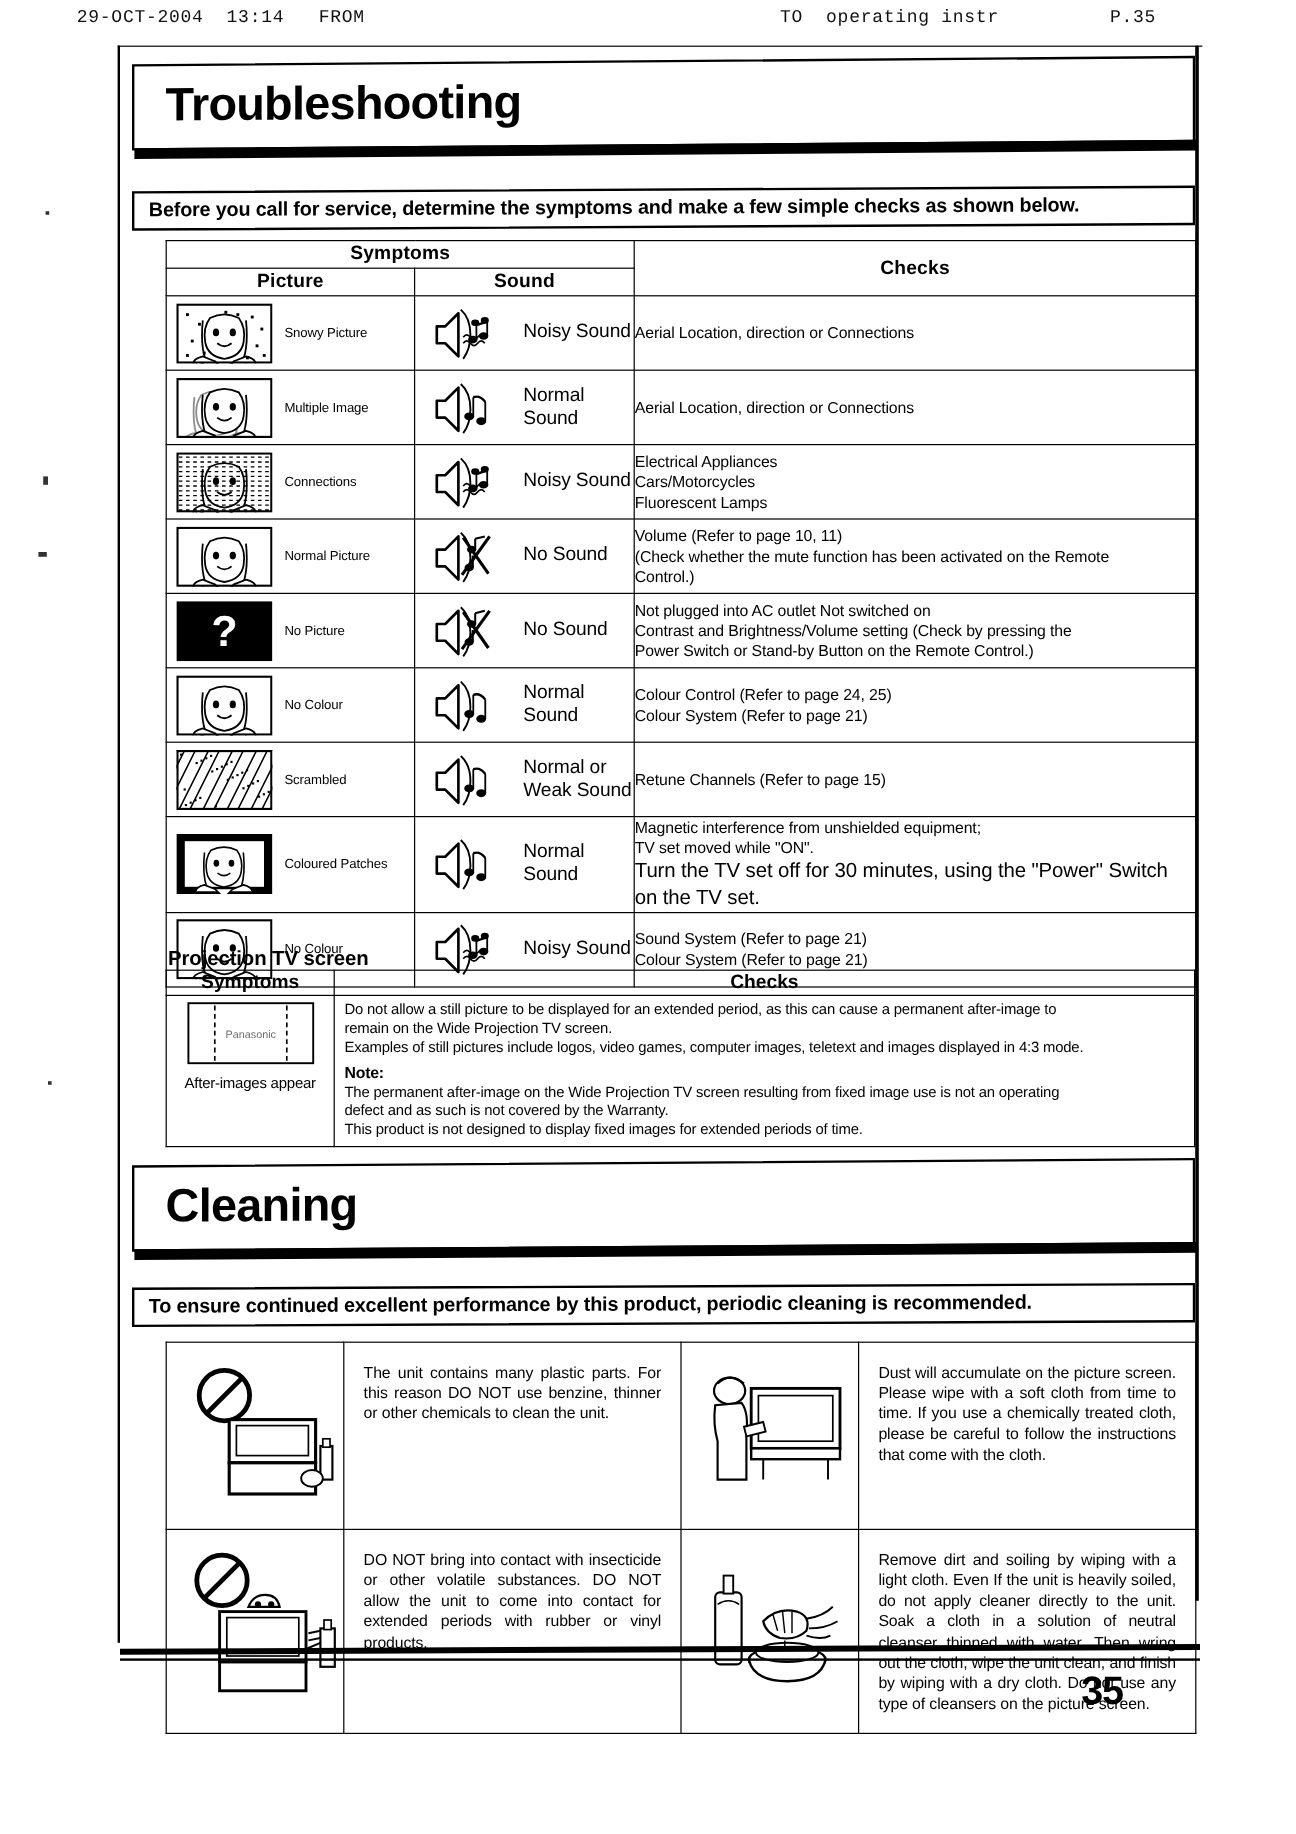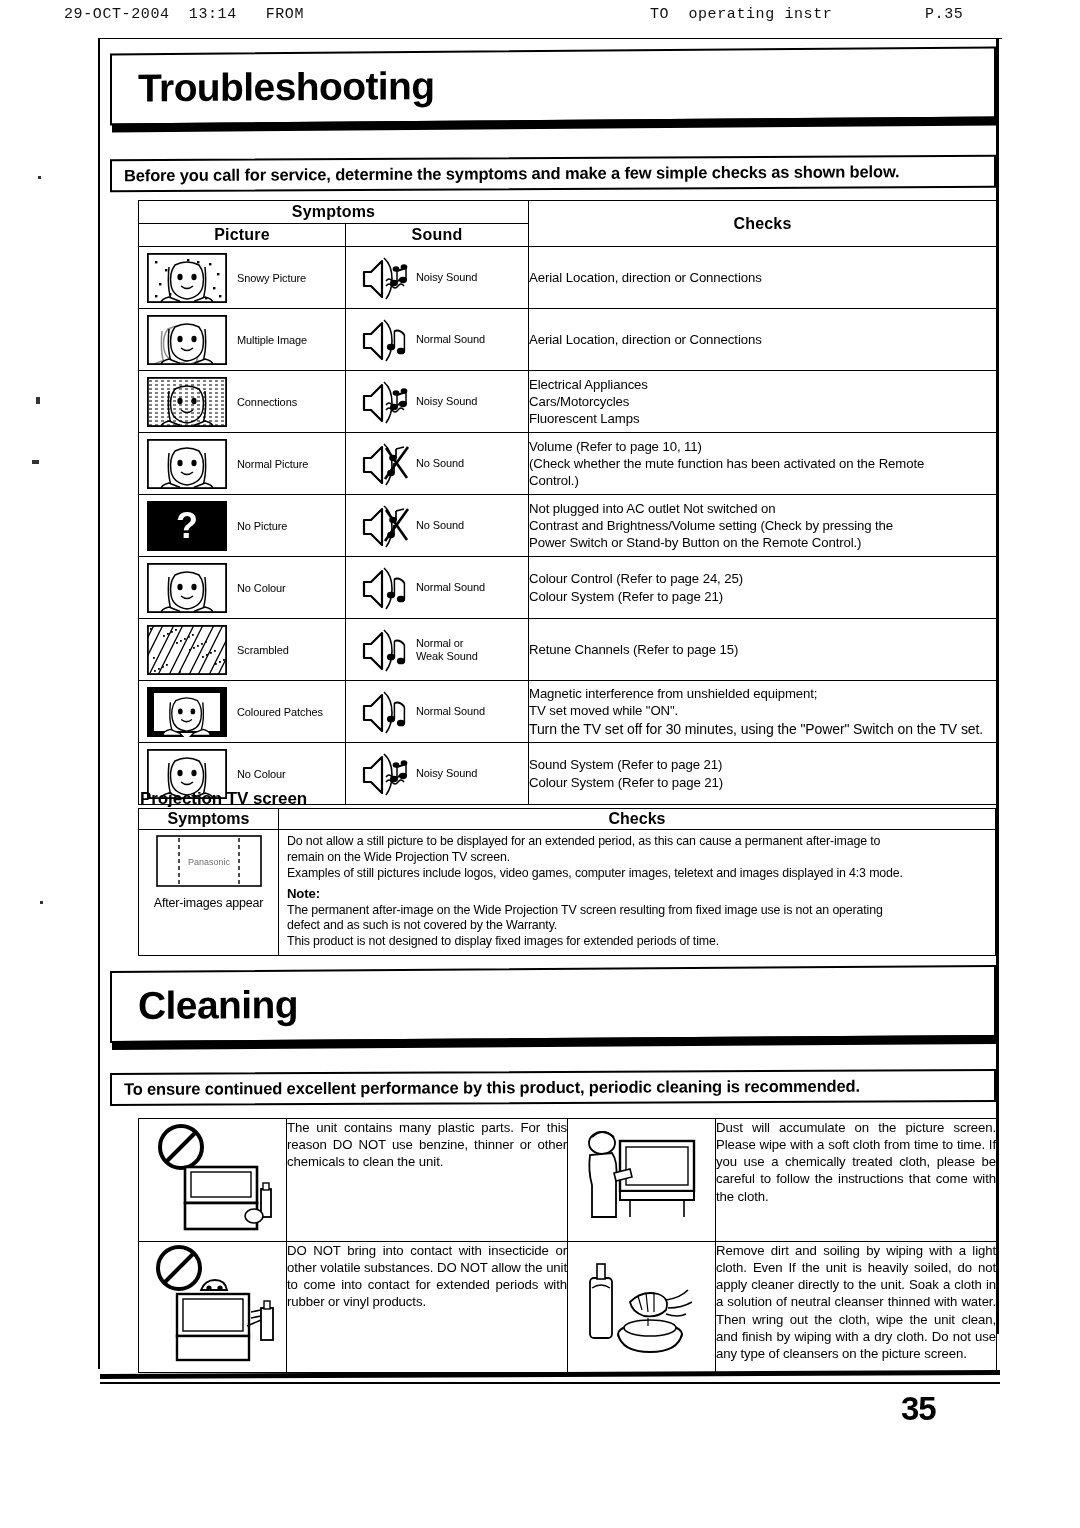--- a/index.html
+++ b/index.html
@@ -97,25 +97,25 @@
   .pic-icon{
     width:80px;height:50px;margin-left:8px;flex:0 0 auto;position:relative;
   }
   .pic-label{
     font-size:11px;margin-left:10px;letter-spacing:-0.1px;
   }
   .snd-wrap{
     display:flex;align-items:center;height:100%;
   }
   .snd-icon{width:54px;height:46px;margin-left:14px;flex:0 0 auto;}
-  .snd-label{font-size:11px;margin-left:2px;letter-spacing:-0.1px;line-height:1.18;}
+  .snd-label{font-size:16px;margin-left:22px;letter-spacing:-0.1px;line-height:1.18;}
   .chk{
     font-size:13.2px;line-height:1.3;padding:5px 8px 5px 9px;letter-spacing:-0.1px;margin-top:42px;
   }
-  .chk .sm{font-size:14px;}
+  .chk .sm{font-size:17px;}
 
   
   .proj-title{
     position:absolute;left:140px;top:789px;font-size:17px;font-weight:bold;
     letter-spacing:-0.1px;
   }
   .tbl2{
     position:absolute;left:138px;top:808px;width:858px;
     border-collapse:collapse;table-layout:fixed;
   }
@@ -124,21 +124,21 @@
   .proj-sym{width:140px;text-align:center;vertical-align:middle;margin-left:36px;}
   .proj-cap{font-size:12.5px;display:block;margin-top:2px;margin-bottom:3px;letter-spacing:-0.2px;}
   .proj-body{font-size:12.4px;line-height:1.28;padding:4px 8px 5px 8px;letter-spacing:-0.15px;}
   .proj-body b{font-size:13.2px;}
 
   
   .tbl3{
     position:absolute;left:138px;top:1118px;width:858px;
     border-collapse:collapse;table-layout:fixed;
   }
-  .tbl3 td{border:1px solid #000;padding:0;vertical-align:top;}
+  .tbl3 td{border:1px solid #000;padding:16px;vertical-align:top;}
   .cl-ico{width:148px;text-align:center;vertical-align:middle;}
   .cl-txt{width:281px;font-size:13.2px;line-height:1.30;padding:7px 7px 7px 8px;
           text-align:justify;letter-spacing:-0.1px;}
 
   
   .pageno{
     position:absolute;left:901px;top:1390px;font-size:33px;font-weight:bold;
     letter-spacing:-1px;
   }
 

